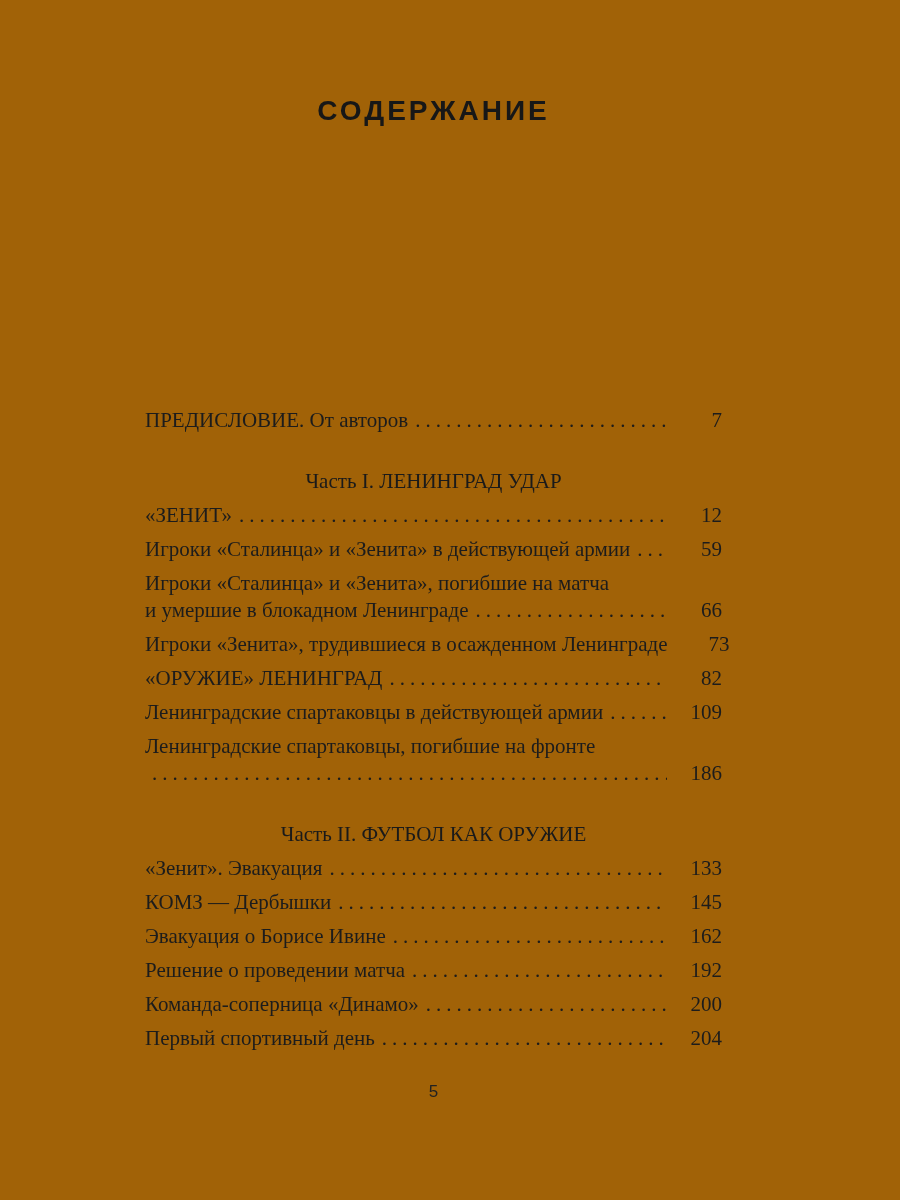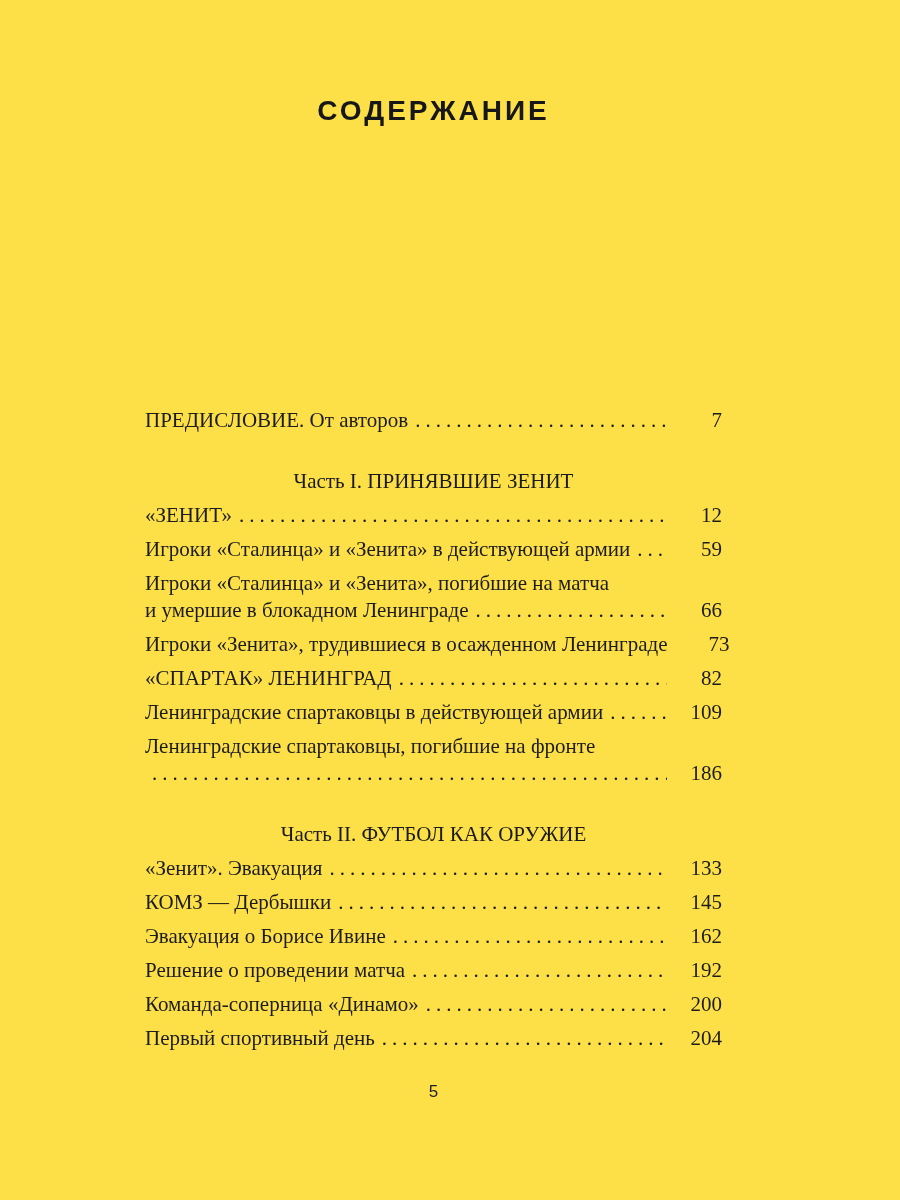--- a/index.html
+++ b/index.html
@@ -4,21 +4,21 @@
 <style>
   html, body {
     margin: 0;
     padding: 0;
     background: #ffffff;
   }
   .page {
     position: relative;
     width: 900px;
     height: 1200px;
-    background: #fde047;
+    background: #a16207;
     overflow: hidden;
     color: #1c1c1c;
     font-family: "Liberation Serif", serif;
   }
   .textblock {
     margin-left: 145px;
     width: 577px;
   }
   .main-heading {
     margin: 0;
@@ -88,21 +88,21 @@
     <h1 class="main-heading">СОДЕРЖАНИЕ</h1>
 
     <div class="toc" id="toc">
         <div class="entry">
           <div class="row">
             <span class="title">ПРЕДИСЛОВИЕ. От авторов</span>
             <span class="leader"></span>
             <span class="pagenum">7</span>
           </div>
         </div>
-        <div class="part">Часть I. ПРИНЯВШИЕ ЗЕНИТ</div>
+        <div class="part">Часть I. ЛЕНИНГРАД УДАР</div>
         <div class="entry">
           <div class="row">
             <span class="title">«ЗЕНИТ»</span>
             <span class="leader"></span>
             <span class="pagenum">12</span>
           </div>
         </div>
         <div class="entry">
           <div class="row">
             <span class="title">Игроки «Сталинца» и «Зенита» в действующей армии</span>
@@ -122,21 +122,21 @@
         </div>
         <div class="entry">
           <div class="row">
             <span class="title">Игроки «Зенита», трудившиеся в осажденном Ленинграде</span>
             <span class="leader"></span>
             <span class="pagenum">73</span>
           </div>
         </div>
         <div class="entry">
           <div class="row">
-            <span class="title">«СПАРТАК» ЛЕНИНГРАД</span>
+            <span class="title">«ОРУЖИЕ» ЛЕНИНГРАД</span>
             <span class="leader"></span>
             <span class="pagenum">82</span>
           </div>
         </div>
         <div class="entry">
           <div class="row">
             <span class="title">Ленинградские спартаковцы в действующей армии</span>
             <span class="leader"></span>
             <span class="pagenum">109</span>
           </div>

